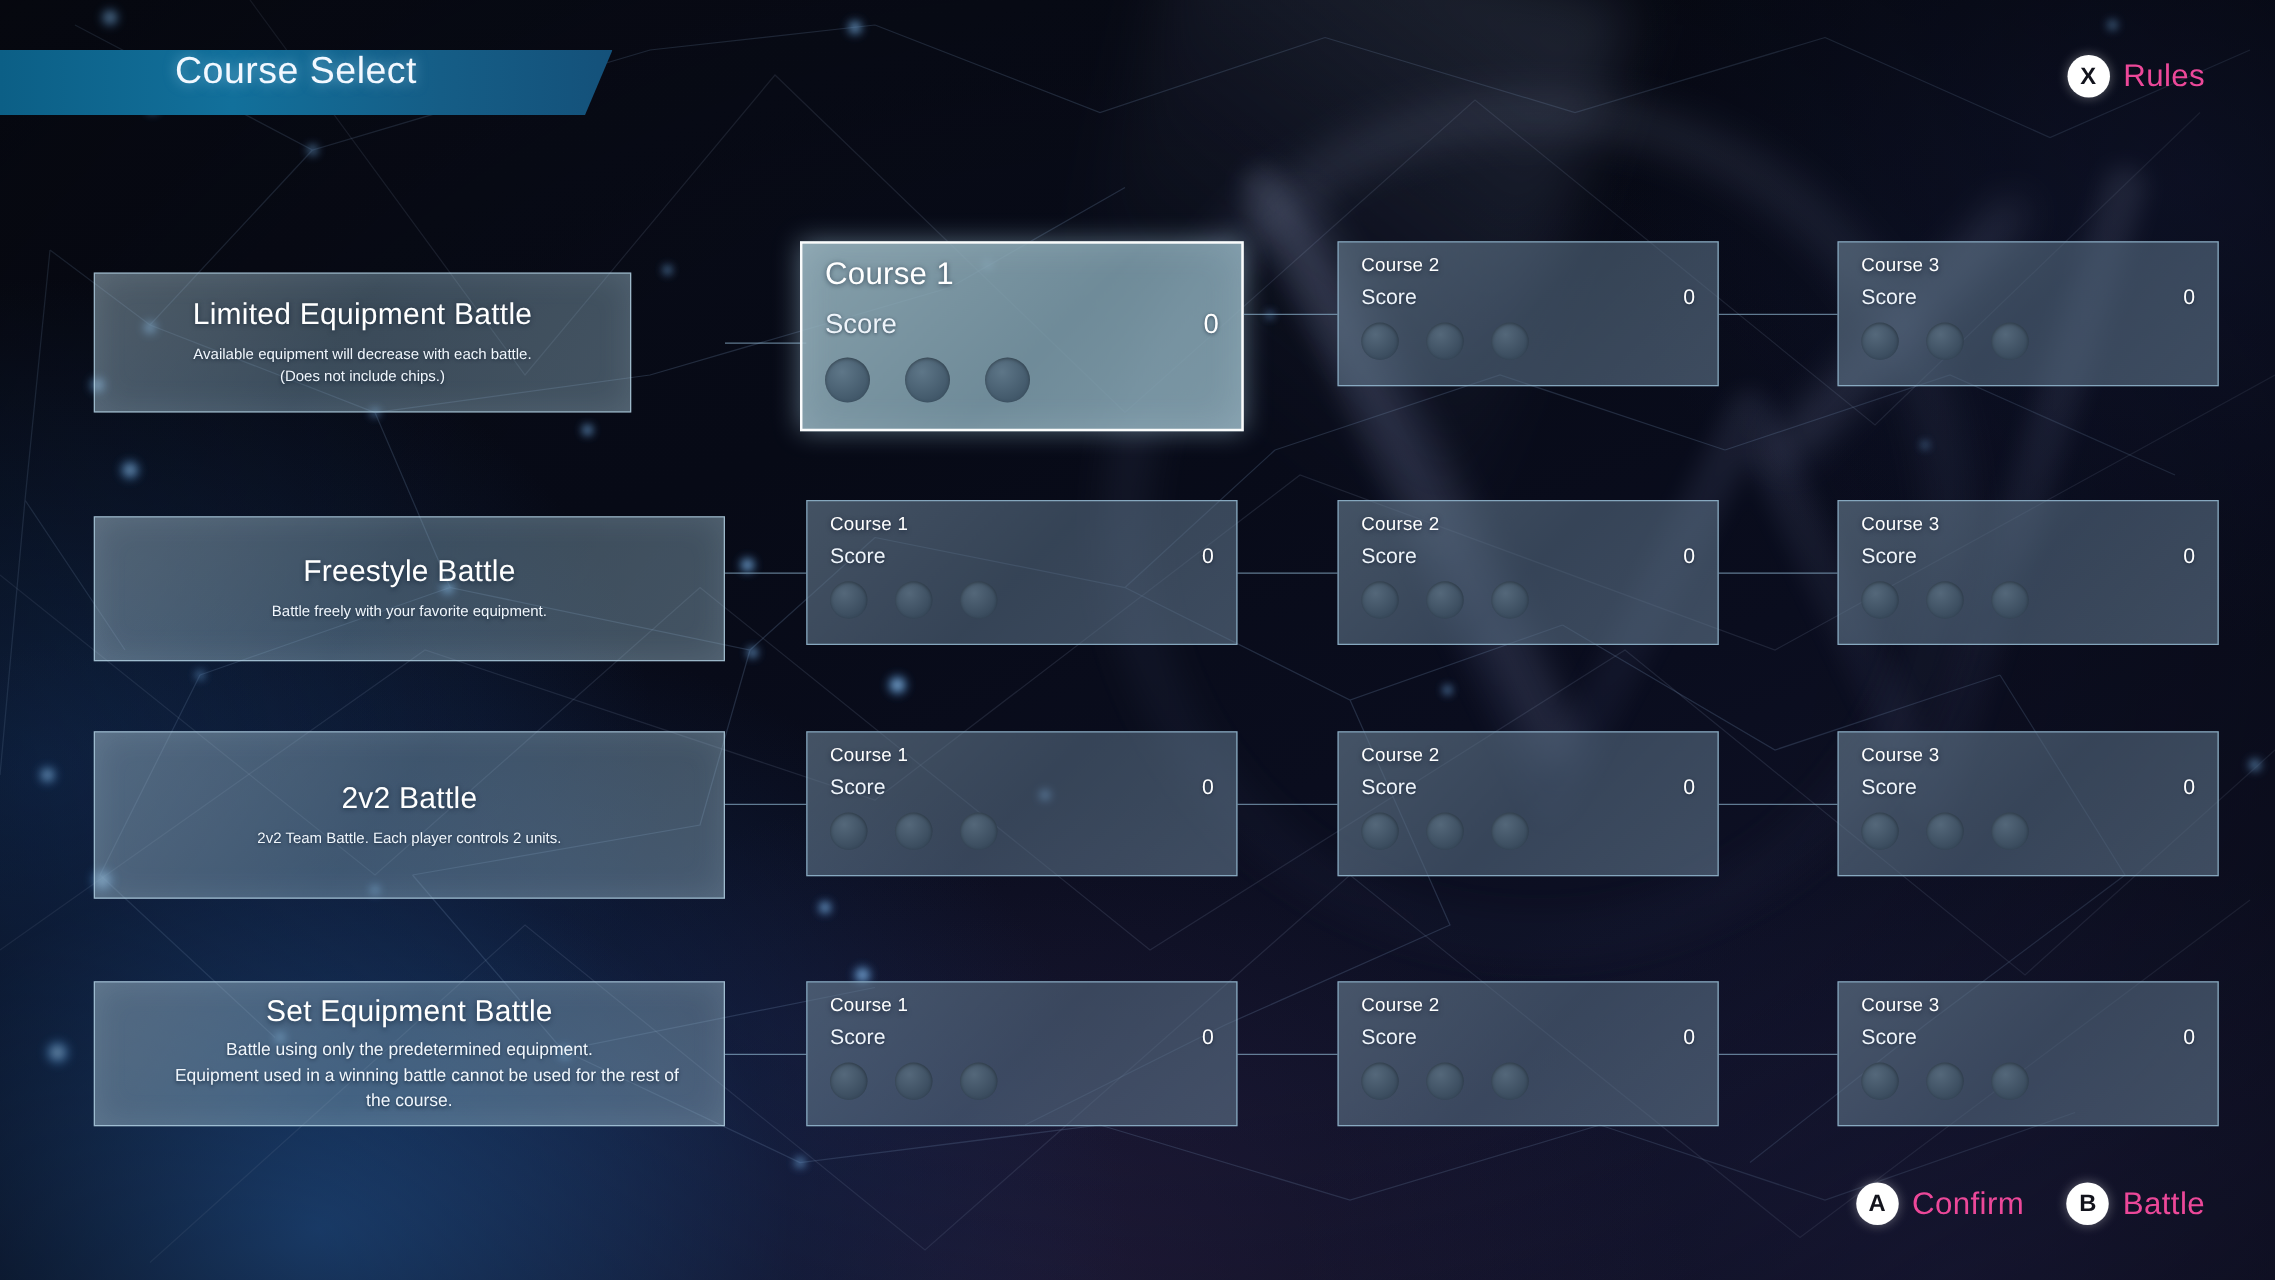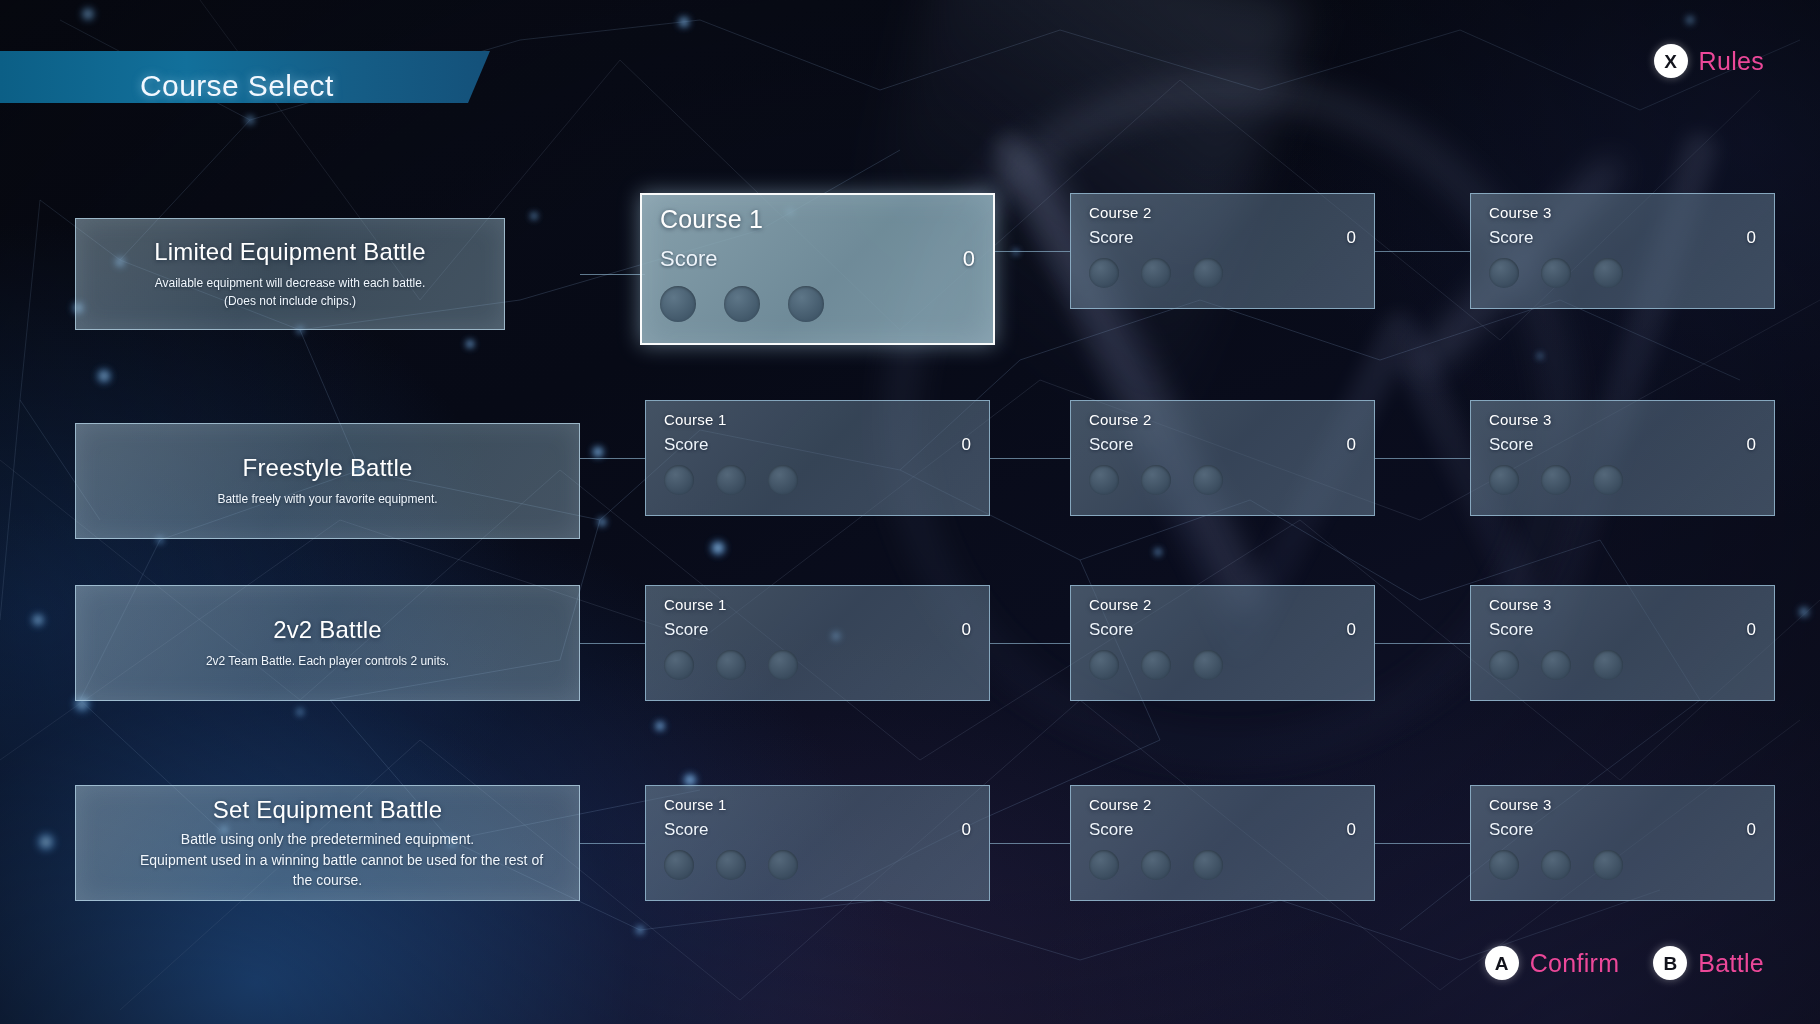--- a/index.html
+++ b/index.html
@@ -31,24 +31,24 @@
     background:linear-gradient(200deg, rgba(180,200,240,0.17) 0%, rgba(150,170,220,0.05) 45%, rgba(0,0,0,0) 75%);
     transform:rotate(18deg); filter:blur(22px); pointer-events:none;
   }
   .bg-vignette {
     position:absolute; inset:0; pointer-events:none;
     background:radial-gradient(ellipse 1300px 900px at 50% 50%, rgba(0,0,0,0) 40%, rgba(0,0,0,0.46) 100%);
   }
 
   
   #title-banner {
-    position:absolute; left:0; top:51px; height:52px; width:490px;
+    position:absolute; left:0; top:40px; height:52px; width:490px;
     background:linear-gradient(90deg, #0c5f86 0%, #12709b 38%, #155d86 72%, #14517a 100%);
     clip-path:polygon(0 0, 490px 0, 468px 52px, 0 52px);
-    display:flex; align-items:flex-end;
+    display:flex; align-items:flex-start;
     box-shadow:0 0 22px rgba(24,140,200,0.30);
   }
   #title-banner .txt {
     margin-left:140px;
     font-size:30px; font-weight:400; color:#f2f8ff;
     letter-spacing:.4px;
     text-shadow:0 0 10px rgba(190,230,255,.55);
   }
 
   
@@ -277,21 +277,21 @@
       <div class="cc-scorerow">
         <span class="cc-score-label">Score</span>
         <span class="cc-score-value">0</span>
       </div>
       <div class="cc-dots">
         <span class="cc-dot"></span>
         <span class="cc-dot"></span>
         <span class="cc-dot"></span>
       </div>
     </div>
-    <div class="mode-panel" style="left: 75px; top: 423px; width: 505px; height: 116px;">
+    <div class="mode-panel" style="left: 75px; top: 413px; width: 505px; height: 116px;">
       <div class="mode-title">Freestyle Battle</div>
       <div class="mode-desc">Battle freely with your favorite equipment.</div>
     </div>
     <div class="connector" style="left: 580px; top: 458px; width: 65px;"></div>
     <div class="course-card" style="left: 645px; top: 400px; width: 345px; height: 116px;">
       <div class="cc-title">Course 1</div>
       <div class="cc-scorerow">
         <span class="cc-score-label">Score</span>
         <span class="cc-score-value">0</span>
       </div>
@@ -320,21 +320,21 @@
       <div class="cc-scorerow">
         <span class="cc-score-label">Score</span>
         <span class="cc-score-value">0</span>
       </div>
       <div class="cc-dots">
         <span class="cc-dot"></span>
         <span class="cc-dot"></span>
         <span class="cc-dot"></span>
       </div>
     </div>
-    <div class="mode-panel" style="left: 75px; top: 585px; width: 505px; height: 116px;">
+    <div class="mode-panel" style="left: 75px; top: 585px; width: 505px; height: 134px;">
       <div class="mode-title">2v2 Battle</div>
       <div class="mode-desc">2v2 Team Battle. Each player controls 2 units.</div>
     </div>
     <div class="connector" style="left: 580px; top: 643px; width: 65px;"></div>
     <div class="course-card" style="left: 645px; top: 585px; width: 345px; height: 116px;">
       <div class="cc-title">Course 1</div>
       <div class="cc-scorerow">
         <span class="cc-score-label">Score</span>
         <span class="cc-score-value">0</span>
       </div>

